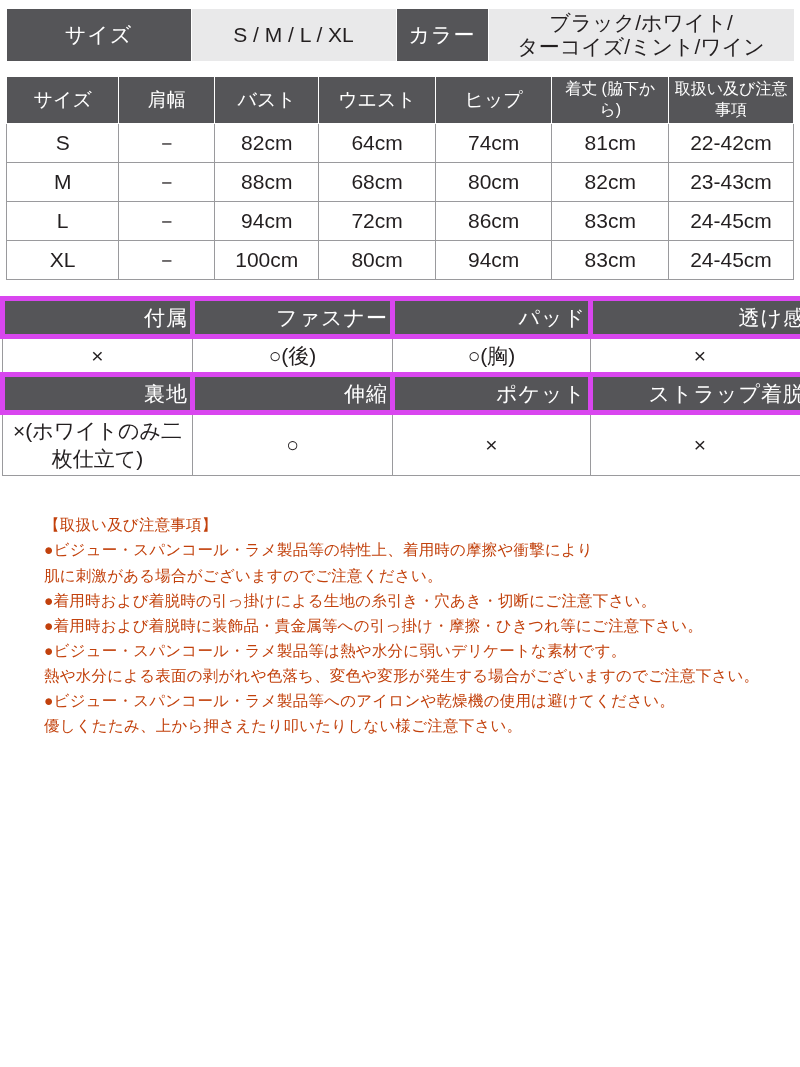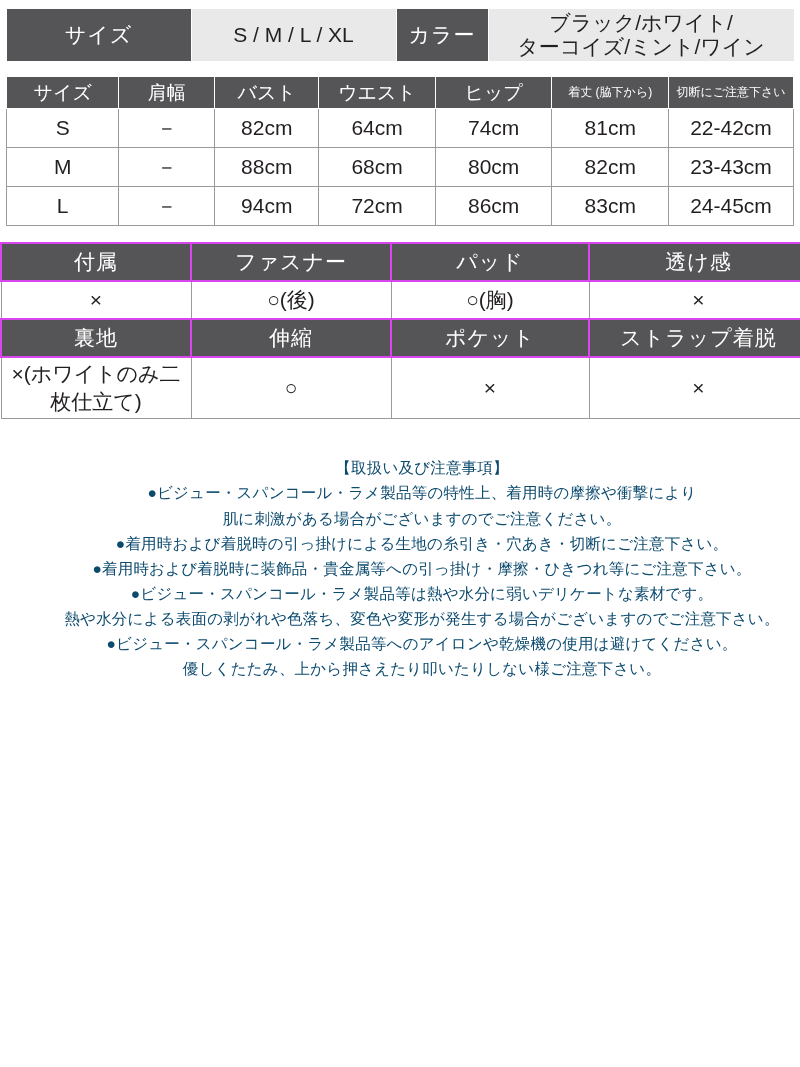--- a/index.html
+++ b/index.html
@@ -54,49 +54,48 @@
   
   .size-table {
     margin-top: 14px;
   }
   .size-table th {
     background: #555558;
     color: #ffffff;
     height: 32px;
     font-size: 19px;
   }
-  .size-table th.small { font-size: 12px; }
+  .size-table th.small { font-size: 16px; }
   .size-table td {
     background: #ffffff;
     border: 1px solid #9a9a9d;
     height: 39px;
     font-size: 21px;
     color: #231f20;
   }
   .size-table th { border: 1px solid #ffffff; }
 
   
   .attr-table { margin-top: 16px; }
   .attr-table td {
     height: 38px;
     font-size: 21px;
   }
   .attr-table td.hdr { font-size: 21px; letter-spacing: 1px; }
   .attr-table td.val { background: #ffffff; border: 1px solid #9a9a9d; }
-  .attr-table td.hdr { border: 2px solid #d946ef; }
+  .attr-table td.hdr { border: 5px solid #d946ef; text-align: right; }
   .tiny { font-size: 12px; text-align: center; }
 
   
   .notes {
     margin: 36px 0 0 44px;
     font-size: 15.5px;
     line-height: 1.62;
-    color: #0c4a6e;
+    color: #c2410c;
     letter-spacing: 0.2px;
-    text-align: center;
   }
   .notes div { white-space: nowrap; }
 </style>
 </head>
 <body>
 
 <div class="page">
 
   <table class="spec-table">
     <tbody>
@@ -114,21 +113,21 @@
 
   <table class="size-table">
     <tbody>
         <tr>
       <th style="width:108px">サイズ</th>
       <th style="width:92px">肩幅</th>
       <th style="width:100px">バスト</th>
       <th style="width:112px">ウエスト</th>
       <th style="width:112px">ヒップ</th>
       <th class="small" style="width:112px">着丈 (脇下から)</th>
-      <th class="small" style="width:120px">切断にご注意下さい</th>
+      <th class="small" style="width:120px">取扱い及び注意事項</th>
     </tr>
     <tr>
       <td>S</td>
       <td>－</td>
       <td>82cm</td>
       <td>64cm</td>
       <td>74cm</td>
       <td>81cm</td>
       <td>22-42cm</td>
     </tr>
@@ -140,20 +139,29 @@
       <td>80cm</td>
       <td>82cm</td>
       <td>23-43cm</td>
     </tr>
     <tr>
       <td>L</td>
       <td>－</td>
       <td>94cm</td>
       <td>72cm</td>
       <td>86cm</td>
+      <td>83cm</td>
+      <td>24-45cm</td>
+    </tr>
+    <tr>
+      <td>XL</td>
+      <td>－</td>
+      <td>100cm</td>
+      <td>80cm</td>
+      <td>94cm</td>
       <td>83cm</td>
       <td>24-45cm</td>
     </tr>
   </tbody>
     </table>
 
   <table class="attr-table">
     <tbody>
         <tr>
       <td class="hdr" style="width:190px">付属</td>

